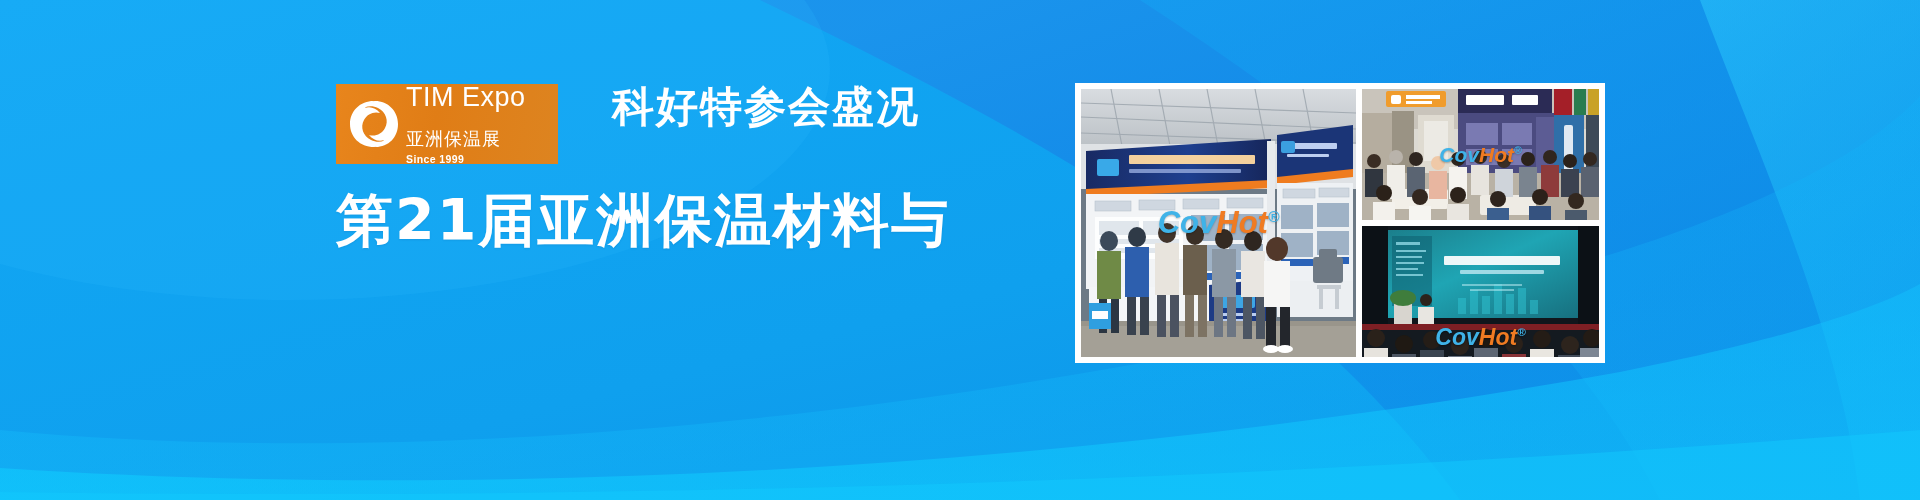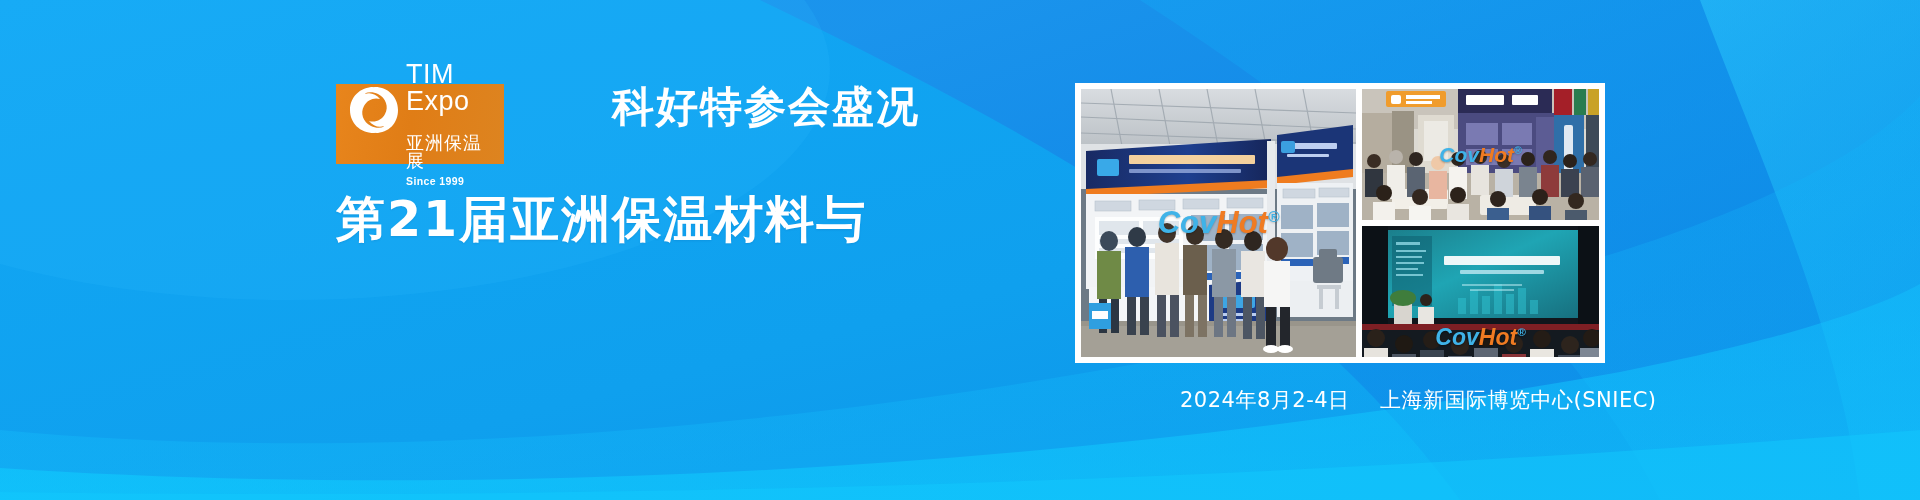--- a/index.html
+++ b/index.html
@@ -27,23 +27,23 @@
   
   .content {
     position:absolute; left:0; top:0;
     width:1920px; height:500px;
   }
 
   
   .logo-badge {
     position:absolute;
     left:336px; top:84px;
-    width:168px; height:80px;
+    width:222px; height:80px;
     background:linear-gradient(100deg,#e8851c 0%,#e07d16 45%,#dd8420 100%);
-    display:flex; 
+    display:flex; align-items:center;
     padding:0 10px 0 12px;
   }
   .logo-mark {
     width:52px; height:52px;
     flex:0 0 52px;
     position:relative;
     margin-right:6px;
   }
   .logo-mark svg { display:block; width:52px; height:52px; }
   .logo-text { display:flex; flex-direction:column; justify-content:center; line-height:1; }
@@ -84,21 +84,21 @@
   }
 
   
   .title-block {
     position:absolute;
     left:336px; top:180px;
     width:720px;
   }
   .title-line {
     color:#ffffff;
-    font-size:49px;
+    font-size:57px;
     font-weight:bold;
     line-height:80px;
     letter-spacing:2px;
     white-space:nowrap;
     text-shadow:0 1px 2px rgba(0,60,120,0.12);
     font-family:"DejaVu Sans","Liberation Sans",sans-serif;
   }
 
   
   .date-line {
@@ -218,25 +218,20 @@
         <span class="logo-since">Since 1999</span>
       </span>
     </div>
 
     <div class="kicker">科好特参会盛况</div>
 
     <div class="title-block">
       <div class="title-line">第21届亚洲保温材料与</div>
     </div>
 
-    <div class="date-line">
-      <span>2024年8月2-4日</span>
-      <span class="sep"></span>
-      <span>上海新国际博览中心(SNIEC)</span>
-    </div>
 
     <div class="collage">
 
       <div class="photo photo-left">
         <svg viewBox="0 0 275 268" preserveAspectRatio="none" aria-hidden="true">
           <defs>
             <linearGradient id="roof" x1="0" y1="0" x2="0" y2="1">
               <stop offset="0%" stop-color="#d8dce0"></stop>
                 <stop offset="100%" stop-color="#b9bfc4"></stop>
             </linearGradient>

